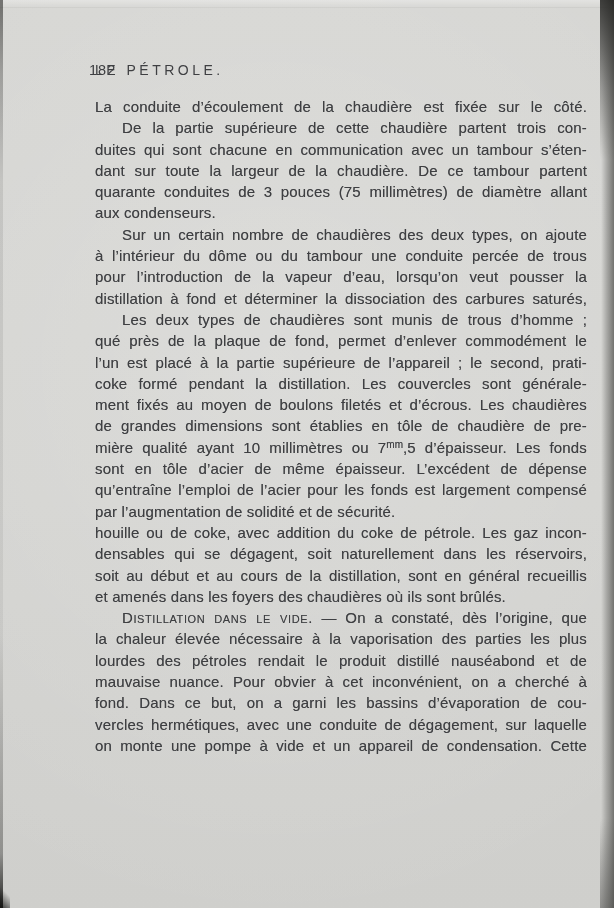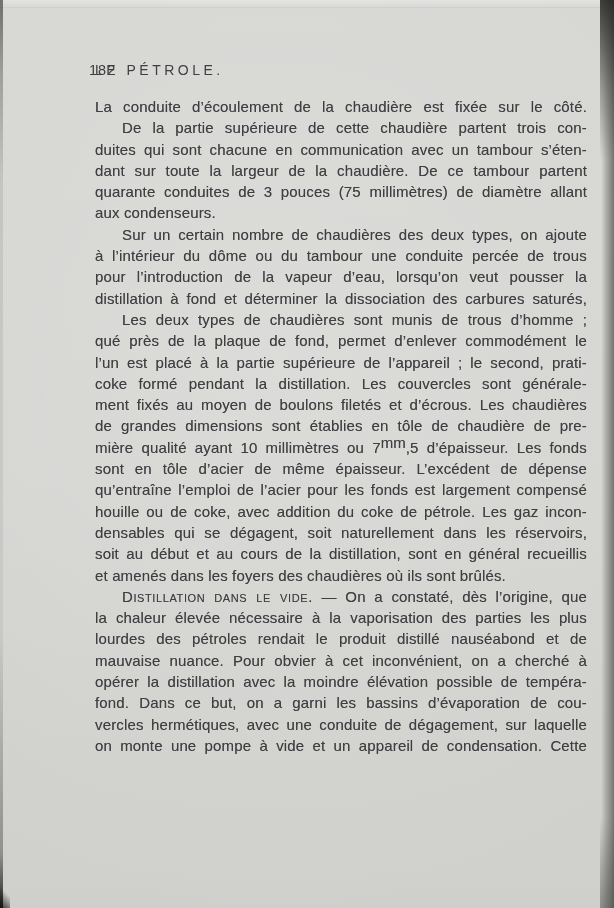--- a/index.html
+++ b/index.html
@@ -55,21 +55,21 @@
   .body { margin-top: 17px; font-size: 15px; letter-spacing: 0.15px;
           text-shadow: 0 0 0.5px rgba(62,63,66,0.55); }
   .para { position: relative; }
   .line {
     height: 21.3px; line-height: 21.3px;
     overflow: hidden; text-align: justify;
   }
   .line.j::after { content: ""; display: inline-block; width: 100%; height: 0; }
   .line.indent { text-indent: 27px; }
   .sc { font-variant: small-caps; letter-spacing: 0.6px; }
-  sup { font-size: 15px; line-height: 0; vertical-align: 5px; letter-spacing: 0; }
+  sup { font-size: 10px; line-height: 0; vertical-align: 5px; letter-spacing: 0; }
 </style>
 </head>
 <body>
 
 <div class="page">
   <div class="edge-top"></div>
   <div class="edge-right"></div>
   <div class="corner-tr"></div>
   <div class="corner-br"></div>
   <div class="edge-left"></div>
@@ -100,32 +100,32 @@
         <div class="para">
           <div class="line j indent">Les deux types de chaudières sont munis de trous d’homme ;</div>
           <div class="line j">qué près de la plaque de fond, permet d’enlever commodément le</div>
           <div class="line j">l’un est placé à la partie supérieure de l’appareil ; le second, prati-</div>
           <div class="line j">coke formé pendant la distillation. Les couvercles sont générale-</div>
           <div class="line j">ment fixés au moyen de boulons filetés et d’écrous. Les chaudières</div>
           <div class="line j">de grandes dimensions sont établies en tôle de chaudière de pre-</div>
           <div class="line j">mière qualité ayant 10 millimètres ou 7<sup>mm</sup>,5 d’épaisseur. Les fonds</div>
           <div class="line j">sont en tôle d’acier de même épaisseur. L’excédent de dépense</div>
           <div class="line j">qu’entraîne l’emploi de l’acier pour les fonds est largement compensé</div>
+          <div class="line">par l’augmentation de solidité et de sécurité.</div>
         </div>
         <div class="para">
           <div class="line j">houille ou de coke, avec addition du coke de pétrole. Les gaz incon-</div>
           <div class="line j">densables qui se dégagent, soit naturellement dans les réservoirs,</div>
           <div class="line j">soit au début et au cours de la distillation, sont en général recueillis</div>
           <div class="line">et amenés dans les foyers des chaudières où ils sont brûlés.</div>
         </div>
         <div class="para">
           <div class="line j indent"><span class="sc">Distillation dans le vide.</span> — On a constaté, dès l’origine, que</div>
           <div class="line j">la chaleur élevée nécessaire à la vaporisation des parties les plus</div>
           <div class="line j">lourdes des pétroles rendait le produit distillé nauséabond et de</div>
           <div class="line j">mauvaise nuance. Pour obvier à cet inconvénient, on a cherché à</div>
-          <div class="line j">opérer la distillation avec la moindre élévation possible de tempéra-</div>
           <div class="line j">fond. Dans ce but, on a garni les bassins d’évaporation de cou-</div>
           <div class="line j">vercles hermétiques, avec une conduite de dégagement, sur laquelle</div>
           <div class="line j">on monte une pompe à vide et un appareil de condensation. Cette</div>
         </div>
       </div>
   </div>
 </div>
 
 </body></html>

